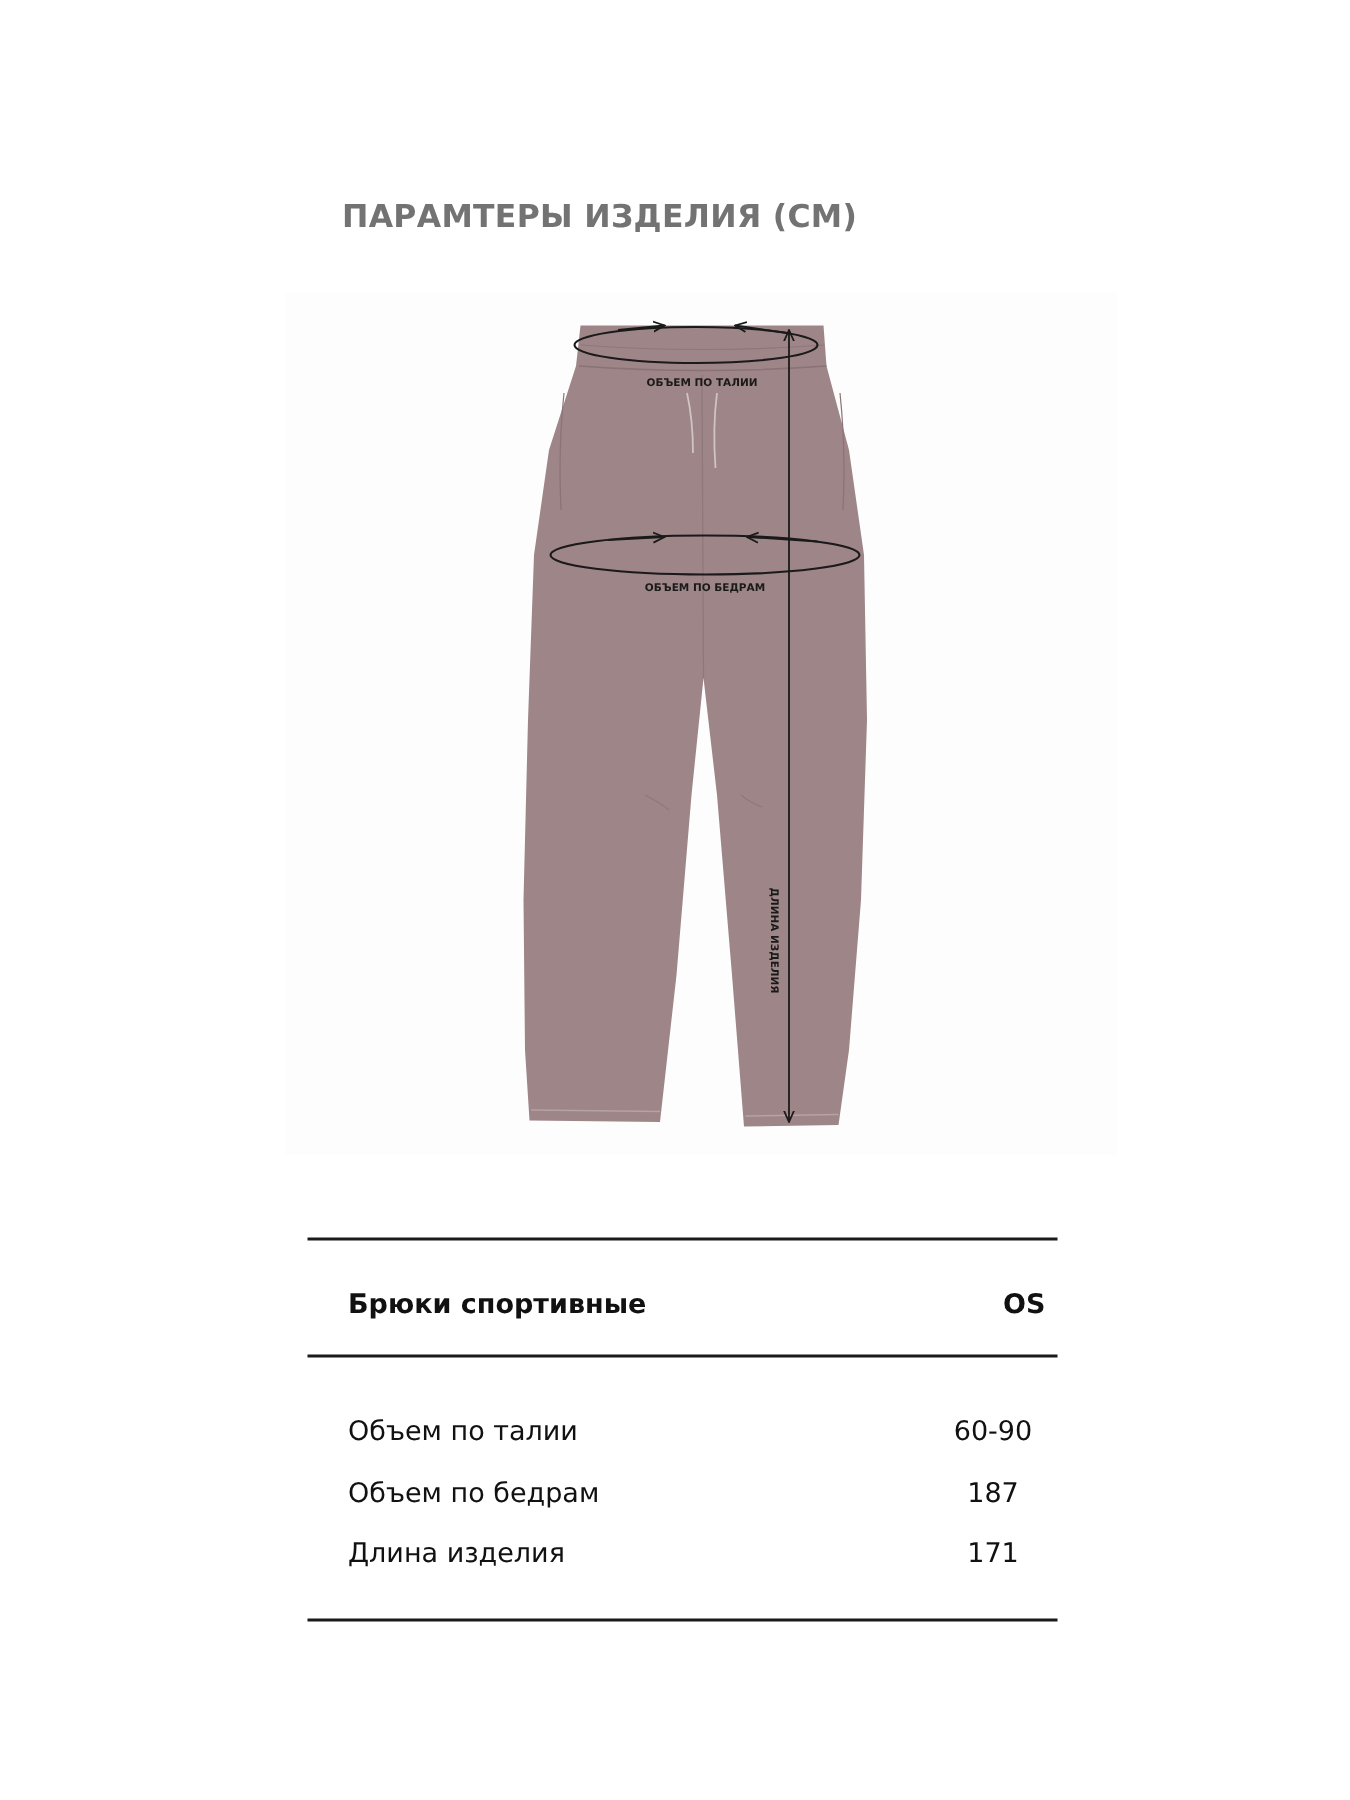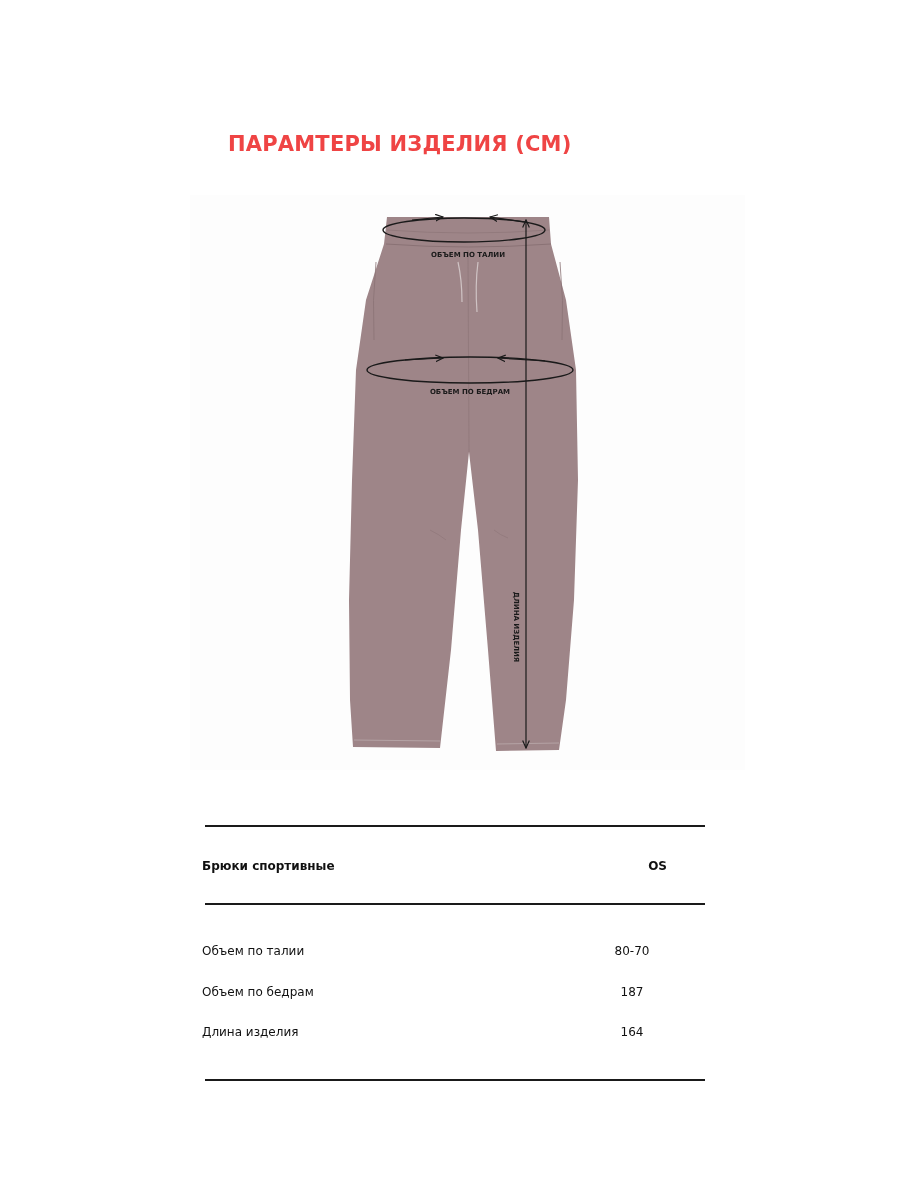--- a/index.html
+++ b/index.html
@@ -1,23 +1,23 @@
 <!DOCTYPE html>
 <html><head>
 <meta charset="utf-8">
 <style>
   html, body { margin: 0; padding: 0; background: #ffffff; }
   body { width: 900px; height: 1200px; position: relative; overflow: hidden;
          font-family: "DejaVu Sans", "Liberation Sans", sans-serif; color: #111; }
   .title { position: absolute; left: 228px; top: 132px; font-size: 21px; font-weight: bold;
-           letter-spacing: 0.2px; white-space: nowrap; color: #ef4444; }
+           letter-spacing: 0.2px; white-space: nowrap; color: #737373; }
   .figure-bg { position: absolute; left: 190px; top: 195px; width: 555px; height: 575px; background: #fdfdfd; }
   .figure { position: absolute; left: 0; top: 0; width: 900px; height: 800px; }
   .rule { position: absolute; left: 205px; width: 500px; height: 2px; background: #1a1a1a; }
-  .row { position: absolute; left: 202px; width: 470px; height: 24px; font-size: 12px; }
+  .row { position: absolute; left: 232px; width: 470px; height: 24px; font-size: 18px; }
   .row .label { position: absolute; left: 0; top: 0; white-space: nowrap; }
   .row .value { position: absolute; left: 390px; width: 80px; top: 0; text-align: center; white-space: nowrap; }
   .row.header { font-weight: bold; }
   .row.header .value { left: 385px; text-align: right; }
 </style>
 </head>
 <body>
 
 <div class="title">ПАРАМТЕРЫ ИЗДЕЛИЯ (СМ)</div>
 
@@ -78,24 +78,24 @@
 
 <div class="row header" style="top:859px;">
   <span class="label">Брюки спортивные</span>
   <span class="value">OS</span>
 </div>
 
 <div class="rule" style="top:903px;"></div>
 
 <div class="row" style="top:944px;">
   <span class="label">Объем по талии</span>
-  <span class="value">80-70</span>
+  <span class="value">60-90</span>
 </div>
 <div class="row" style="top:985px;">
   <span class="label">Объем по бедрам</span>
   <span class="value">187</span>
 </div>
 <div class="row" style="top:1025px;">
   <span class="label">Длина изделия</span>
-  <span class="value">164</span>
+  <span class="value">171</span>
 </div>
 
 <div class="rule" style="top:1079px;"></div>
 
 </body></html>

